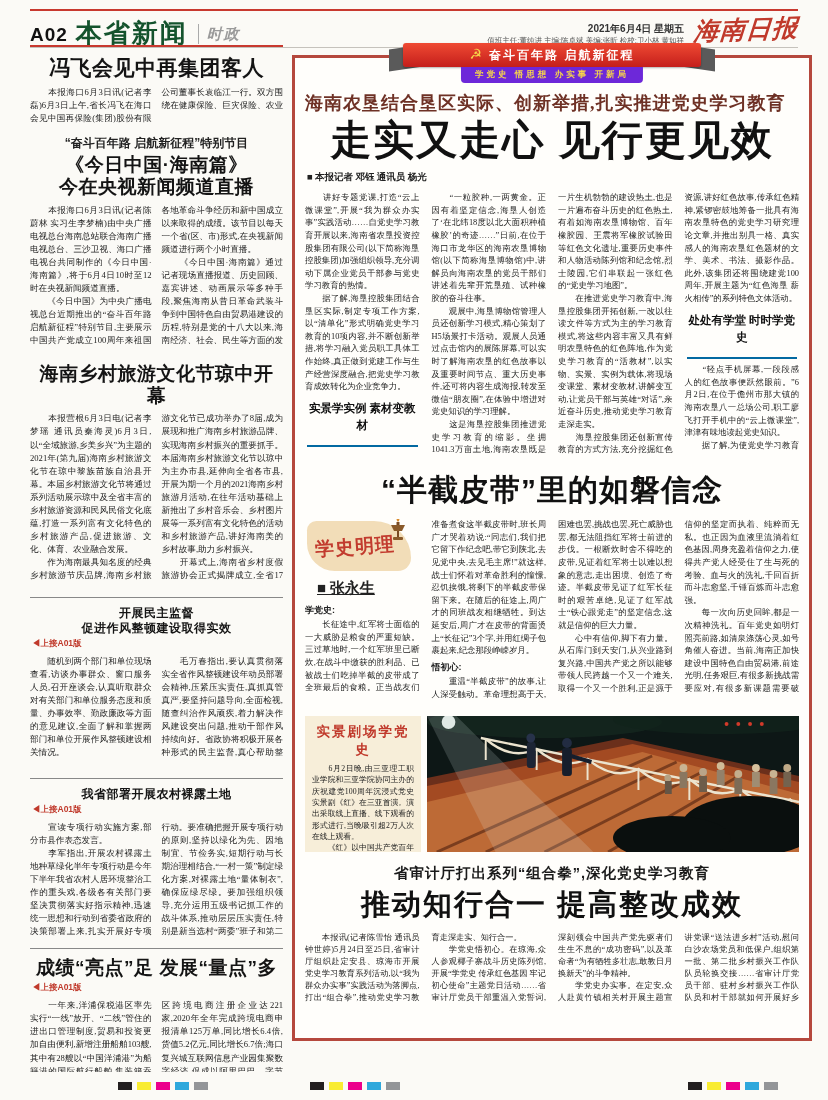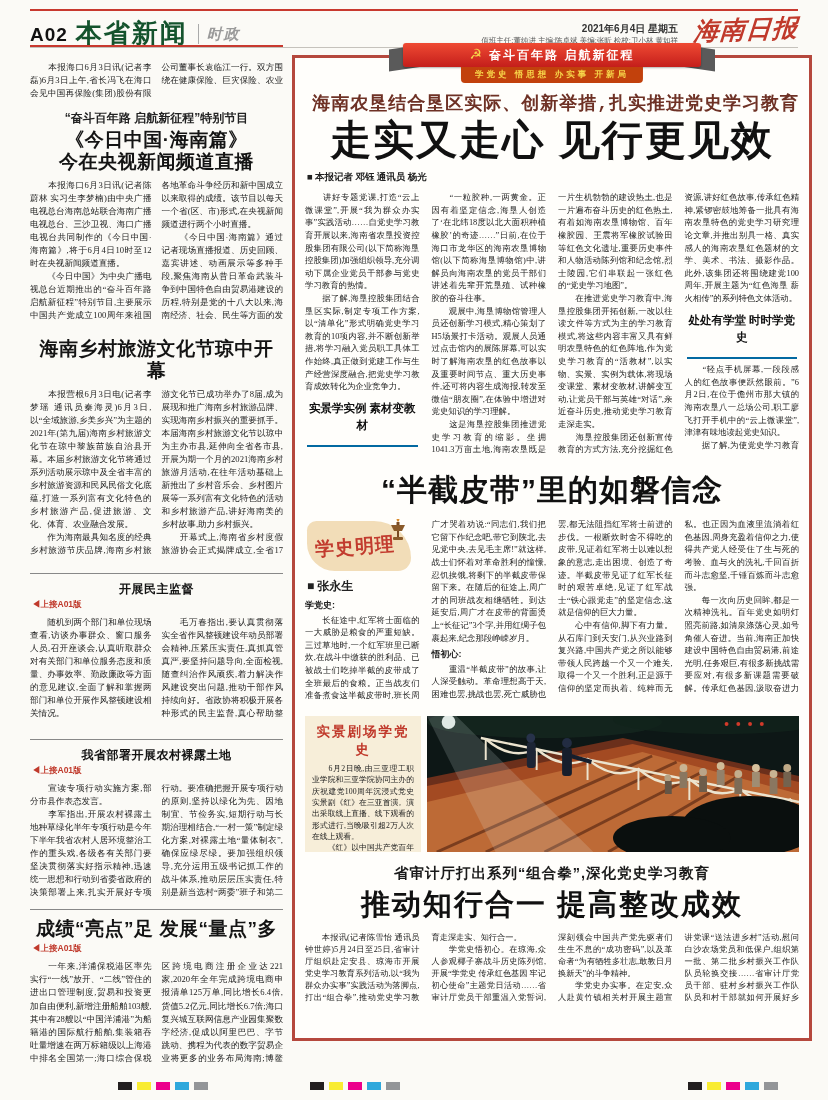--- a/index.html
+++ b/index.html
@@ -8,21 +8,21 @@
   .sans{font-family:"Liberation Sans","DejaVu Sans",sans-serif;}
 
   
   #masthead{position:absolute;left:0;top:0;width:828px;height:52px;}
   .top-rule{position:absolute;left:30px;top:9px;width:768px;height:2px;background:#c8392f;}
   .head-row{position:absolute;left:30px;top:16px;width:768px;height:30px;display:flex;align-items:flex-end;}
   .edition{font-weight:bold;font-size:19px;color:#111;margin-right:8px;letter-spacing:1px;}
   .section-name{font-weight:900;font-size:26px;color:#14532d;letter-spacing:2px;line-height:1;}
   .sec-div{width:1px;height:20px;background:#aaa;margin:0 8px 2px 10px;}
   .subsection{font-size:15px;color:#9a9a9a;font-weight:bold;margin-bottom:2px;letter-spacing:2px;font-style:italic;}
-  .head-right{margin-left:auto;display:flex;align-items:flex-end;gap:16px;}
+  .head-right{margin-left:auto;display:flex;align-items:flex-end;gap:10px;}
   .head-meta{text-align:right;line-height:1.35;}
   .date-line{font-size:10px;font-weight:bold;color:#333;}
   .staff-line{font-size:7.5px;color:#555;}
   .paper-logo{font-size:25px;color:#c0392b;font-weight:900;font-style:italic;
       font-family:"Liberation Serif",serif;transform:skewX(-6deg) rotate(-2deg);letter-spacing:1px;}
   .head-under{position:absolute;left:30px;top:47px;width:768px;height:1px;background:#c5c2bc;}
   .head-under-red{position:absolute;left:30px;top:45px;width:253px;height:3px;background:#c8392f;}
 
   
   #leftcol{position:absolute;left:30px;top:56px;width:253px;height:1016px;overflow:hidden;}
@@ -42,42 +42,42 @@
       background:#fffefb;box-sizing:border-box;padding:0 10px;}
   .banner{position:absolute;left:50%;top:-15px;transform:translateX(-50%);width:310px;height:40px;}
   .banner-edge{position:absolute;top:4px;width:34px;height:22px;background:#5a5a5a;}
   .banner-edge.l{left:-8px;transform:skewY(-8deg);} .banner-edge.r{right:-8px;transform:skewY(8deg);}
   .banner-main{position:absolute;left:6px;right:6px;top:0;height:24px;border-radius:3px;
       background:linear-gradient(180deg,#ef4a33,#c41e1b);display:flex;align-items:center;justify-content:center;gap:7px;
       box-shadow:0 1px 2px rgba(0,0,0,.3);}
   .banner-title{color:#fff;font-weight:900;font-size:12px;letter-spacing:2px;font-family:"Liberation Sans",sans-serif;}
   .emblem{color:#f7d64a;font-size:14px;line-height:1;}
   .banner-sub{position:absolute;left:50%;top:24px;transform:translateX(-50%);
-      background:#c2410c;color:#f7d64a;font-size:8.5px;font-weight:bold;letter-spacing:3px;
+      background:#6d28d9;color:#f7d64a;font-size:8.5px;font-weight:bold;letter-spacing:3px;
       padding:2px 14px;border-radius:0 0 4px 4px;white-space:nowrap;font-family:"Liberation Sans",sans-serif;}
-  .feat-kicker{margin-top:33px;text-align:right;font-weight:900;font-size:18px;color:#6e3125;
-      letter-spacing:1px;font-family:Liberation Mono, monospace;}
+  .feat-kicker{margin-top:33px;text-align:left;font-weight:900;font-size:18px;color:#6e3125;
+      letter-spacing:1px;font-family:Liberation Serif, serif;}
   .feat-headline{text-align:center;font-weight:900;font-size:41px;color:#111;letter-spacing:2px;
       line-height:1.1;margin-top:3px;font-family:"Liberation Sans",sans-serif;}
   .byline{font-size:9.5px;color:#222;margin:8px 0 8px 2px;font-weight:bold;}
   .cols4{columns:4;column-gap:12px;column-fill:auto;overflow:hidden;}
   .feat-body{height:268px;font-size:8.4px;line-height:1.5;text-align:justify;}
   .subhead{font-family:"Liberation Sans",sans-serif;font-weight:900;font-size:11.5px;text-align:center;
       margin:6px 2px 5px;padding-bottom:11px;border-bottom:2px solid #0369a1;break-inside:avoid;color:#111;}
 
   
   .essay-headline{text-align:center;font-weight:900;font-size:30px;color:#111;margin-top:10px;
       letter-spacing:1px;font-family:"Liberation Sans",sans-serif;}
   .essay-body{height:188px;margin-top:8px;font-size:8.4px;line-height:1.5;text-align:justify;}
   .logo-box{break-inside:avoid;position:relative;width:104px;height:50px;background:#f2ddb8;
       border-radius:10px 40px 14px 30px;margin:2px 0 6px 2px;}
   .logo-text{position:absolute;left:8px;top:12px;color:#c23b2e;font-weight:900;font-size:19px;
       letter-spacing:1px;transform:rotate(-4deg);font-family:"Liberation Serif",serif;}
   .lamp{position:absolute;right:2px;top:-8px;}
-  .essay-author{font-weight:bold;font-size:12px;margin:2px 0 4px 2px;}
+  .essay-author{font-weight:bold;font-size:15px;margin:2px 0 4px 12px;text-decoration:underline;}
   .lead{font-weight:bold;font-size:9px;margin:3px 0 2px;font-family:"Liberation Sans",sans-serif;}
 
   
   .photo-row{display:flex;margin-top:9px;height:136px;gap:6px;}
   .photo-caption{width:116px;background:#f7eed9;padding:7px 7px;box-sizing:border-box;overflow:hidden;}
   .photo-title{color:#c0392b;font-weight:900;font-size:13.5px;text-align:center;letter-spacing:2px;
       margin-bottom:4px;font-family:"Liberation Sans",sans-serif;}
   .photo-cap-txt{font-size:7.8px;line-height:1.45;text-align:justify;}
   .photo-frame{flex:1;position:relative;overflow:hidden;background:#0c1413;}
   .photo-frame svg{display:block;width:100%;height:100%;}
@@ -113,20 +113,21 @@
       <div class="paper-logo">海南日报</div>
     </div>
   </div>
   <div class="head-under-red"></div>
   <div class="head-under"></div>
 </div>
 
 <div id="leftcol">
 
   <div class="lc-art">
+    <div class="lc-title sans t22">冯飞会见中再集团客人</div>
     <div class="cols2 h40">
         <div class="body-txt grafs">　　本报海口6月3日讯(记者李磊)6月3日上午,省长冯飞在海口会见中国再保险(集团)股份有限公司董事长袁临江一行。双方围绕在健康保险、巨灾保险、农业保险等领域探索合作进行了探讨交流。冯忠华参加。</div>
       </div>
   </div>
 
   <div class="lc-art">
     <div class="kicker-s sans">“奋斗百年路 启航新征程”特别节目</div>
     <div class="lc-title sans t19">《今日中国·海南篇》</div>
     <div class="lc-title sans t19">今在央视新闻频道直播</div>
     <div class="cols2 h150">
@@ -144,20 +145,21 @@
         <div class="body-txt grafs">　　本报营根6月3日电(记者李梦瑶 通讯员秦海灵)6月3日,以“全域旅游,乡美乡兴”为主题的2021年(第九届)海南乡村旅游文化节在琼中黎族苗族自治县开幕。本届乡村旅游文化节将通过系列活动展示琼中及全省丰富的乡村旅游资源和民风民俗文化底蕴,打造一系列富有文化特色的乡村旅游产品,促进旅游、文化、体育、农业融合发展。
 　　作为海南最具知名度的经典乡村旅游节庆品牌,海南乡村旅游文化节已成功举办了8届,成为展现和推广海南乡村旅游品牌、实现海南乡村振兴的重要抓手。本届海南乡村旅游文化节以琼中为主办市县,延伸向全省各市县,开展为期一个月的2021海南乡村旅游月活动,在往年活动基础上新推出了乡村音乐会、乡村图片展等一系列富有文化特色的活动和乡村旅游产品,讲好海南美的乡村故事,助力乡村振兴。
 　　开幕式上,海南省乡村度假旅游协会正式揭牌成立,全省17家第二批省级“金宿”级民宿,34个本届新评定的三椰级以上乡村旅游点,以及16家入选第二批全国乡村旅游重点村的单位获得授牌,为我省乡村旅游发展注入高质量新动能。
 　　当天,乡村旅游助力乡村振兴论坛、琼中乡村旅游推介会、2021年海南(琼中)乡村民歌音乐会、乡村旅游文化和非遗图片展以及海南(琼中)旅游美食与特色农产品展销会同步举行。
 　　本届乡村旅游文化节由省旅文厅、琼中黎族苗族自治县人民政府主办,省农业农村厅、省商务厅、省住建厅支持,两市县旅文局协办。</div>
       </div>
   </div>
 
   <div class="lc-art rule-top">
     <div class="lc-title sans t18">开展民主监督</div>
+    <div class="lc-title sans t18">促进作风整顿建设取得实效</div>
     <div class="jump">◀上接A01版</div>
     <div class="cols2 h114">
         <div class="body-txt grafs">　　随机到两个部门和单位现场查看,访谈办事群众、窗口服务人员,召开座谈会,认真听取群众对有关部门和单位服务态度和质量、办事效率、勤政廉政等方面的意见建议,全面了解和掌握两部门和单位开展作风整顿建设相关情况。
 　　毛万春指出,要认真贯彻落实全省作风整顿建设年动员部署会精神,压紧压实责任,真抓真管真严,要坚持问题导向,全面检视,随查纠治作风顽疾,着力解决作风建设突出问题,推动干部作风持续向好。省政协将积极开展各种形式的民主监督,真心帮助整改,促进各部门和单位作风整顿建设取得实效。
 　　省政协副主席刘登山参加。</div>
       </div>
   </div>
 
   <div class="lc-art rule-top">
     <div class="lc-title sans t18">我省部署开展农村裸露土地</div>

